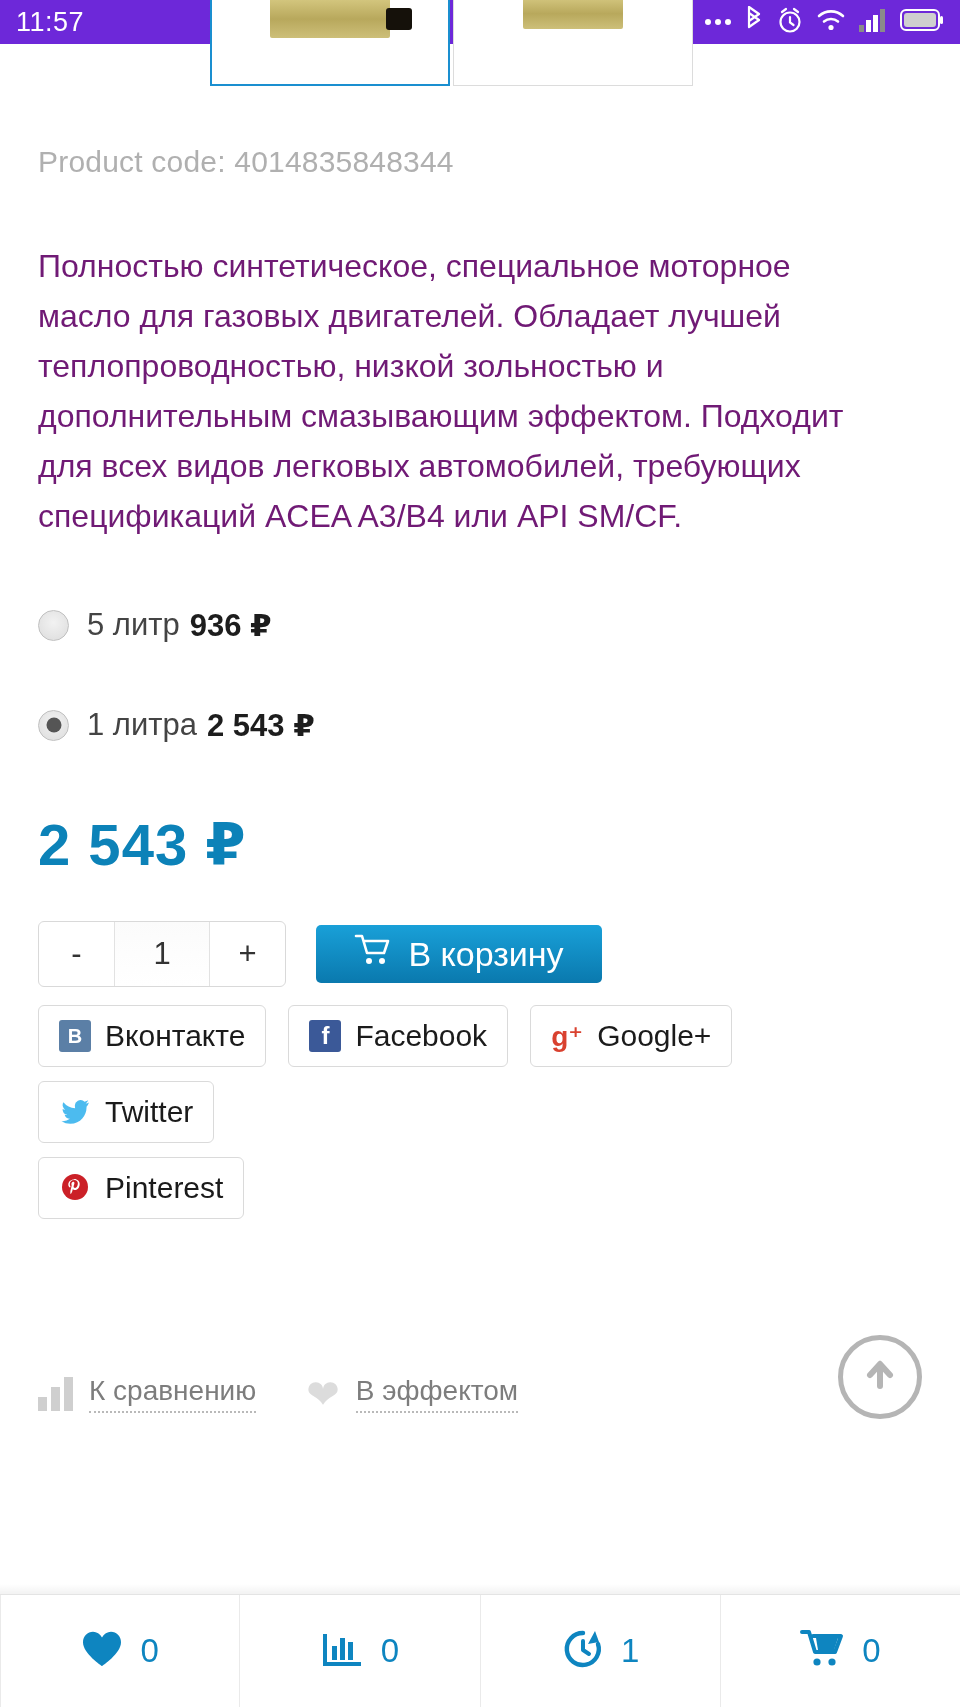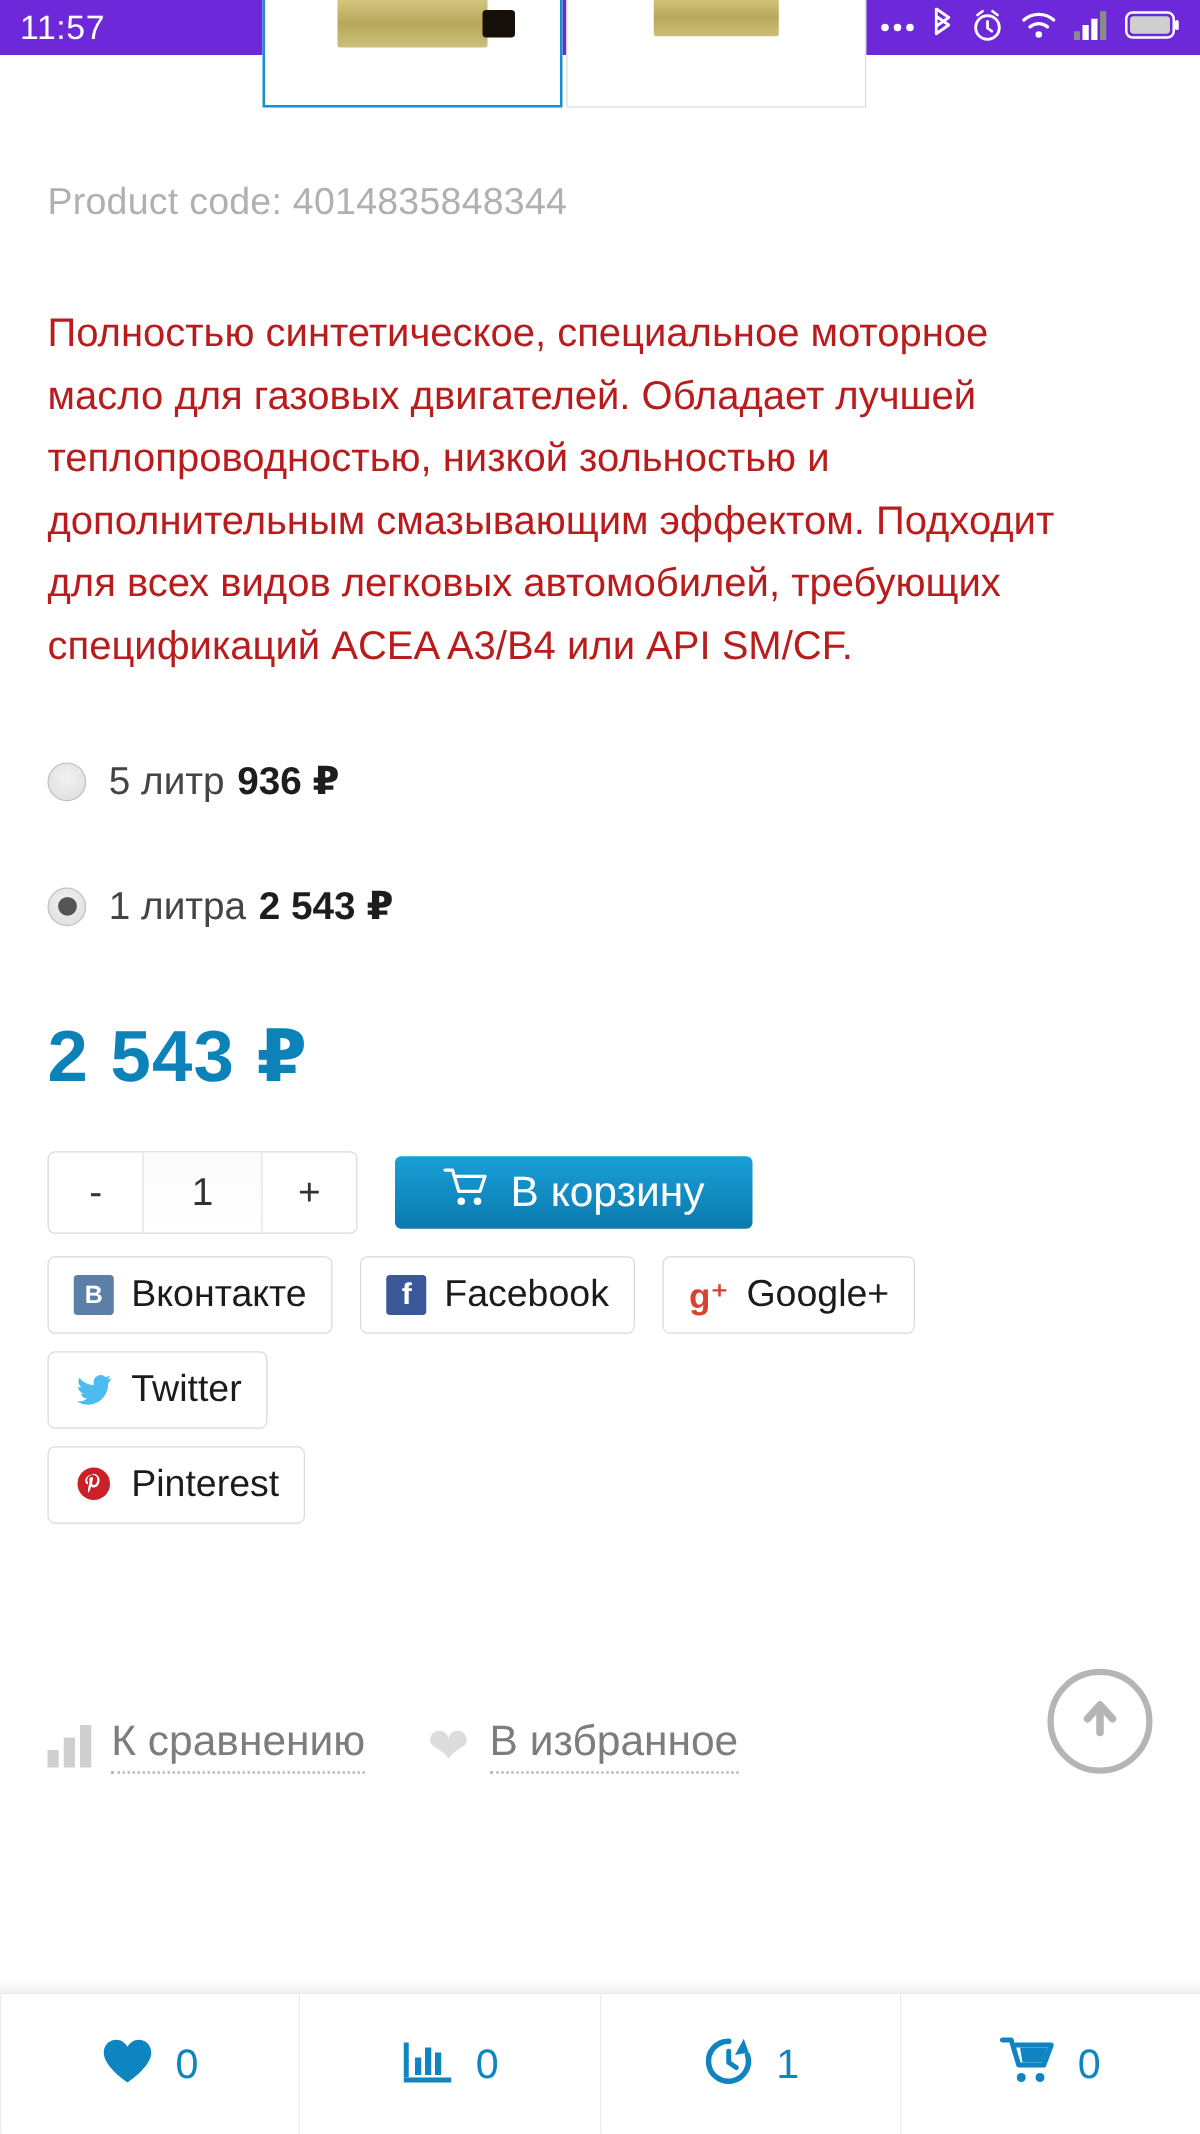--- a/index.html
+++ b/index.html
@@ -95,21 +95,21 @@
     color: #b0b0b0;
     font-size: 30px;
     margin-top: 55px;
     letter-spacing: 0.2px;
   }
 
   .description {
     margin-top: 62px;
     font-size: 32px;
     line-height: 50px;
-    color: #b91c1c;
+    color: #701a75;
     max-width: 830px;
   }
 
   
   .options { margin-top: 56px; }
   .option-row {
     display: flex;
     align-items: center;
     height: 56px;
     margin-bottom: 44px;
@@ -245,21 +245,21 @@
     display: flex;
     align-items: center;
     gap: 50px;
   }
   .action {
     display: flex;
     align-items: center;
     gap: 16px;
   }
   .action-label {
-    font-size: 34px;
+    font-size: 28px;
     color: #7d7d7d;
     border-bottom: 2px dotted #b9b9b9;
     padding-bottom: 4px;
   }
   .bars-icon {
     display: flex;
     align-items: flex-end;
     gap: 4px;
     height: 34px;
   }
@@ -462,21 +462,21 @@
     <div class="action">
       <span class="bars-icon">
           <i></i>
           <i></i>
           <i></i>
         </span>
       <span class="action-label">К сравнению</span>
     </div>
     <div class="action">
       <span class="heart-gray">❤</span>
-      <span class="action-label">В избранное</span>
+      <span class="action-label">В эффектом</span>
     </div>
   </div>
 
   <div class="scroll-top">
     <span>
       <svg width="44" height="44" viewBox="0 0 44 44">
         <path d="M22 33V13M22 11l-10 11M22 11l10 11" fill="none" stroke="#b5b5b5" stroke-width="6" stroke-linecap="round" stroke-linejoin="round"></path>
       </svg>
     </span>
   </div>

